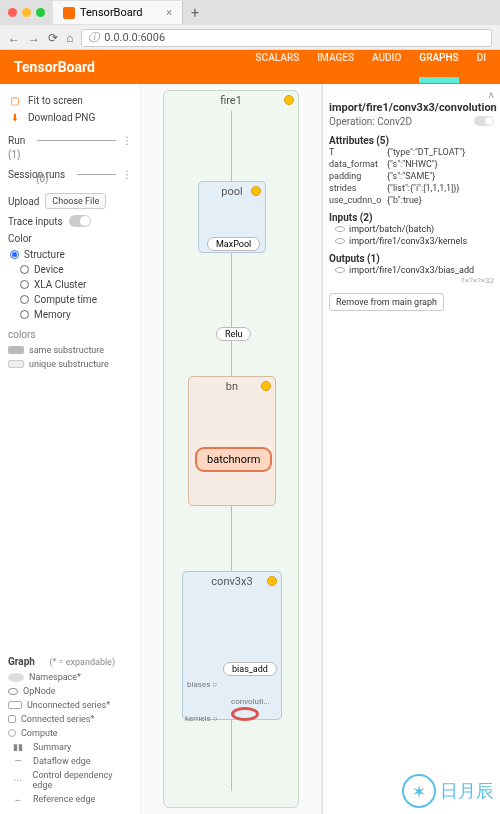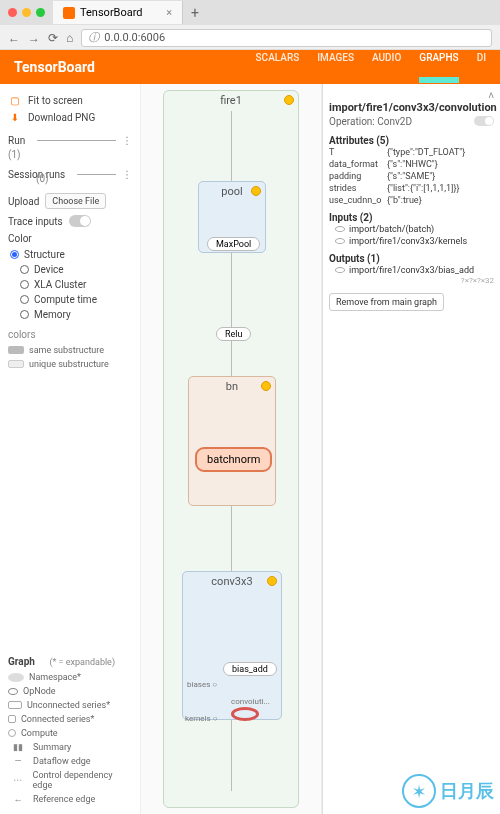--- a/index.html
+++ b/index.html
@@ -67,21 +67,21 @@
 .io-row { display: flex; align-items: center; gap: 4px; font-size: 9px; padding: 1px 0 1px 6px; }
 .io-bullet { width: 10px; height: 6px; border: 1px solid #aaa; border-radius: 50%; }
 .remove-btn { border: 1px solid #ccc; border-radius: 3px; padding: 3px 6px; font-size: 9px; background: #fff; margin-top: 8px; display: inline-block; }
 .caret-up { float: right; color: #888; }
 .small-toggle { width: 20px; height: 10px; background: #ddd; border-radius: 5px; float: right; position: relative; }
 .small-toggle:after { content:''; position:absolute; right:1px; top:1px; width:8px; height:8px; background:#fff; border-radius:50%; }
 .tiny-dim { text-align: right; color: #aaa; font-size: 8px; }
 
 .watermark { position: absolute; right: 6px; bottom: 6px; display: flex; align-items: center; gap: 4px; opacity: 0.85; }
 .wm-circ { width: 34px; height: 34px; border: 2px solid #3cb4e5; border-radius: 50%; display: flex; align-items: center; justify-content: center; color: #3cb4e5; font-size: 18px; }
-.wm-text { font-size: 18px; font-weight: bold; color: #3cb4e5; }
+.wm-text { font-size: 18px; font-weight: normal; color: #3cb4e5; }
 
 .sidebar-content { display: flex; flex-direction: column; height: 100%; }
 </style>
 </head>
 <body>
 
 <div class="browser-chrome">
   <div class="tab-bar">
     <div class="traffic">
       <div class="dot dot-r"></div>

